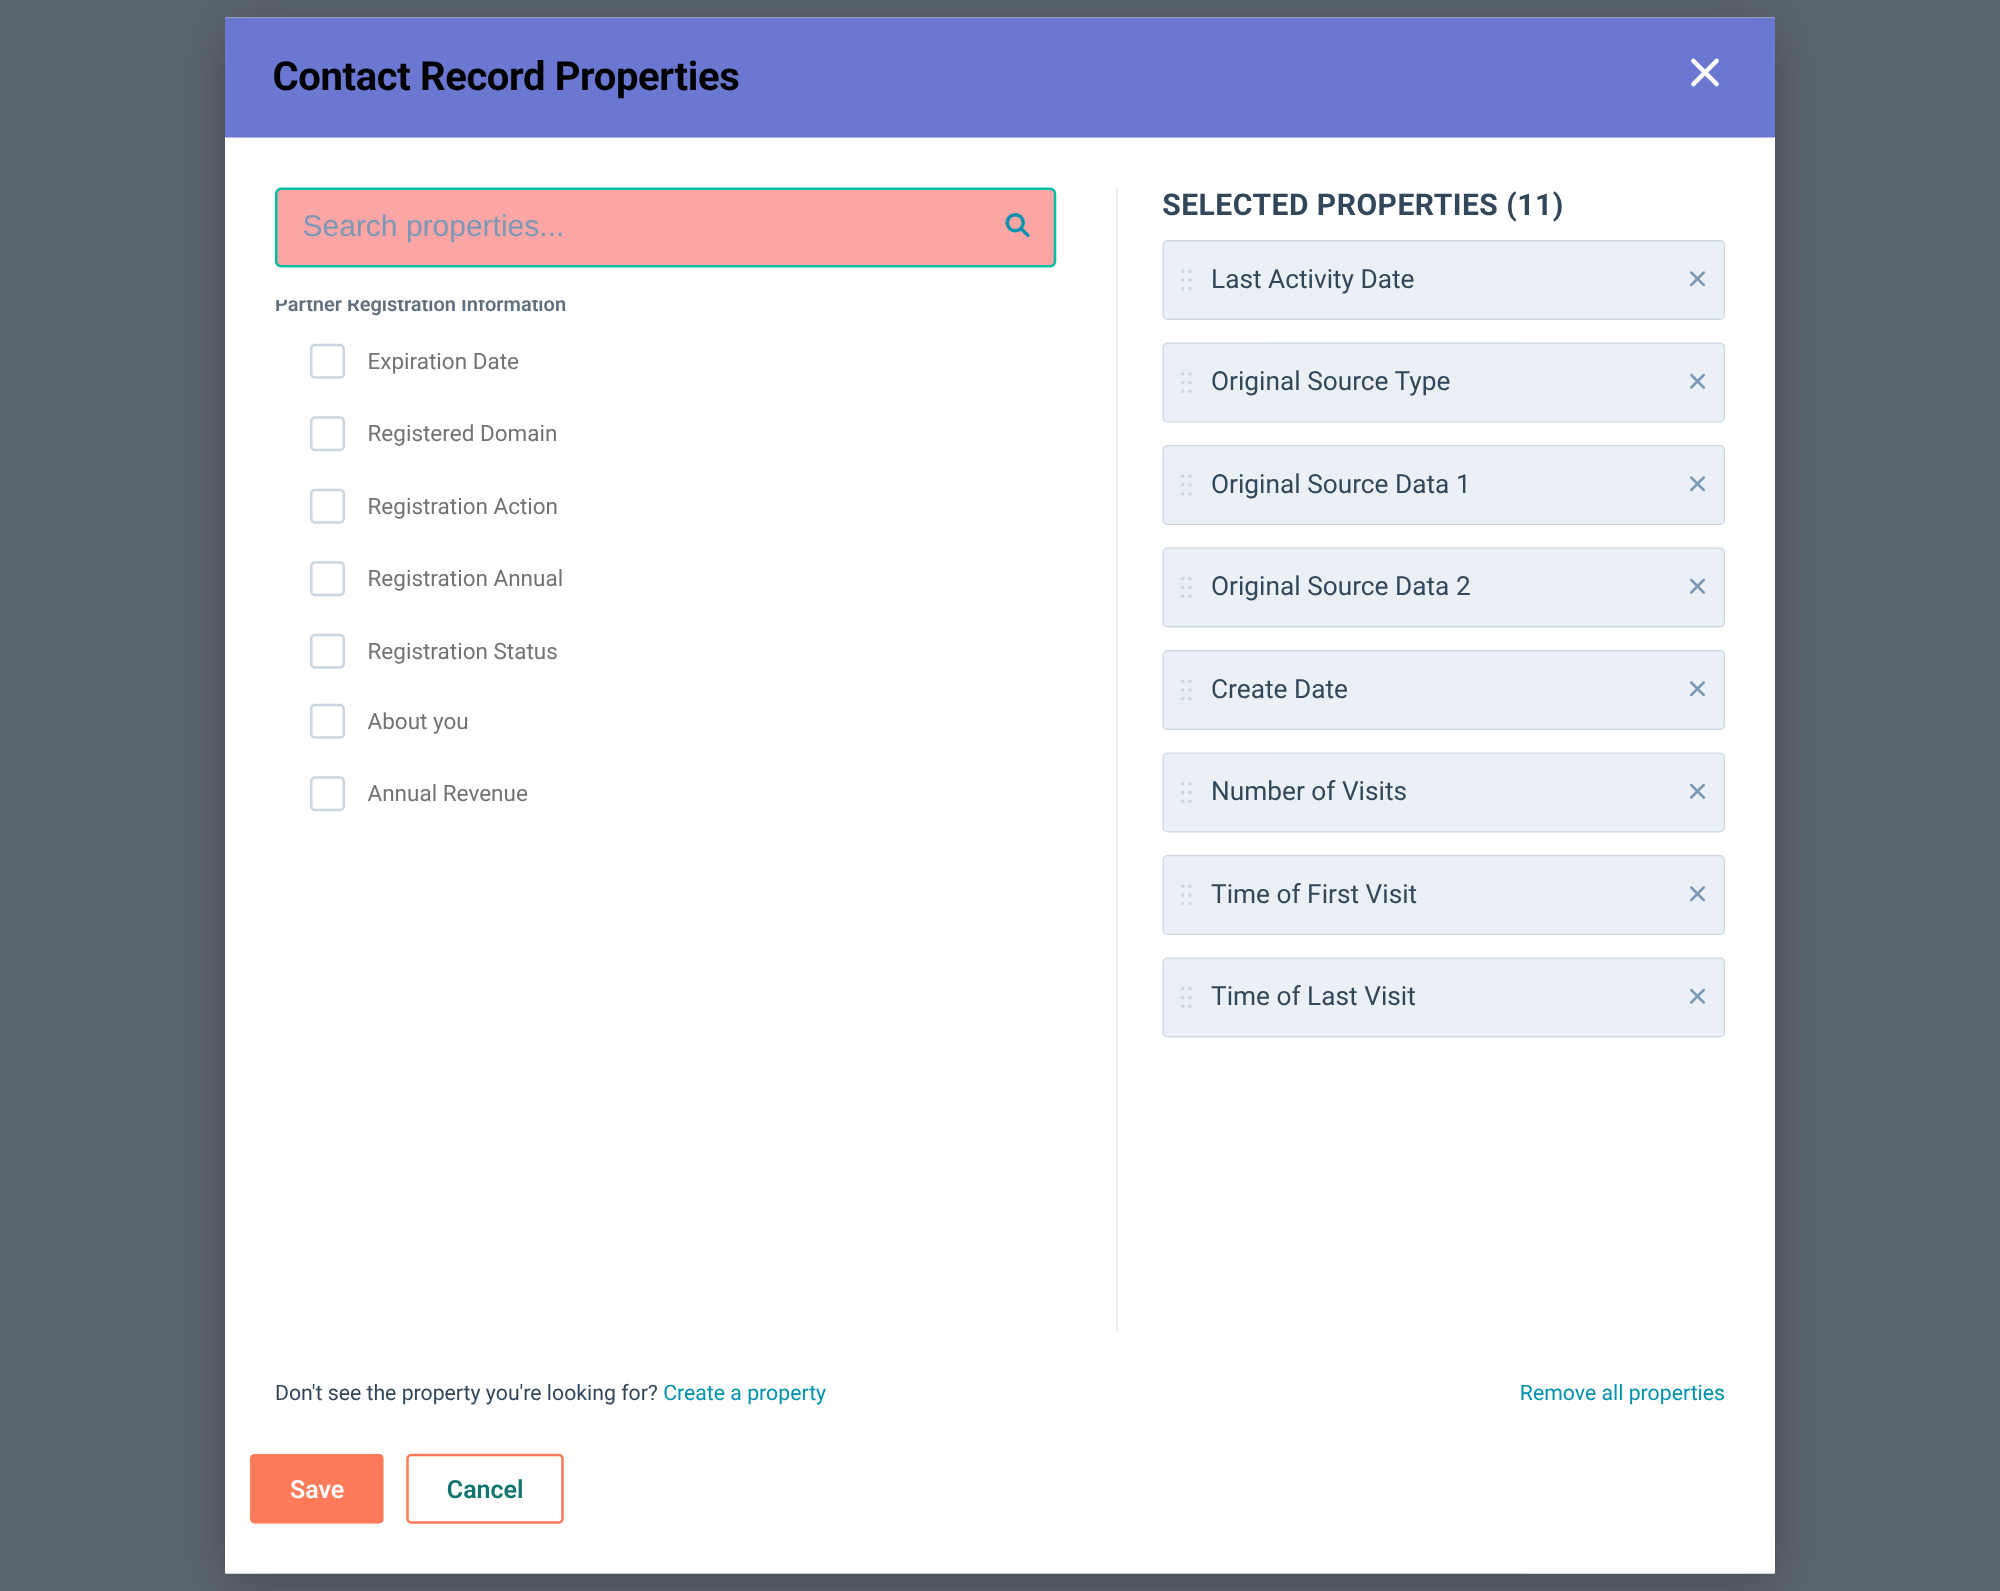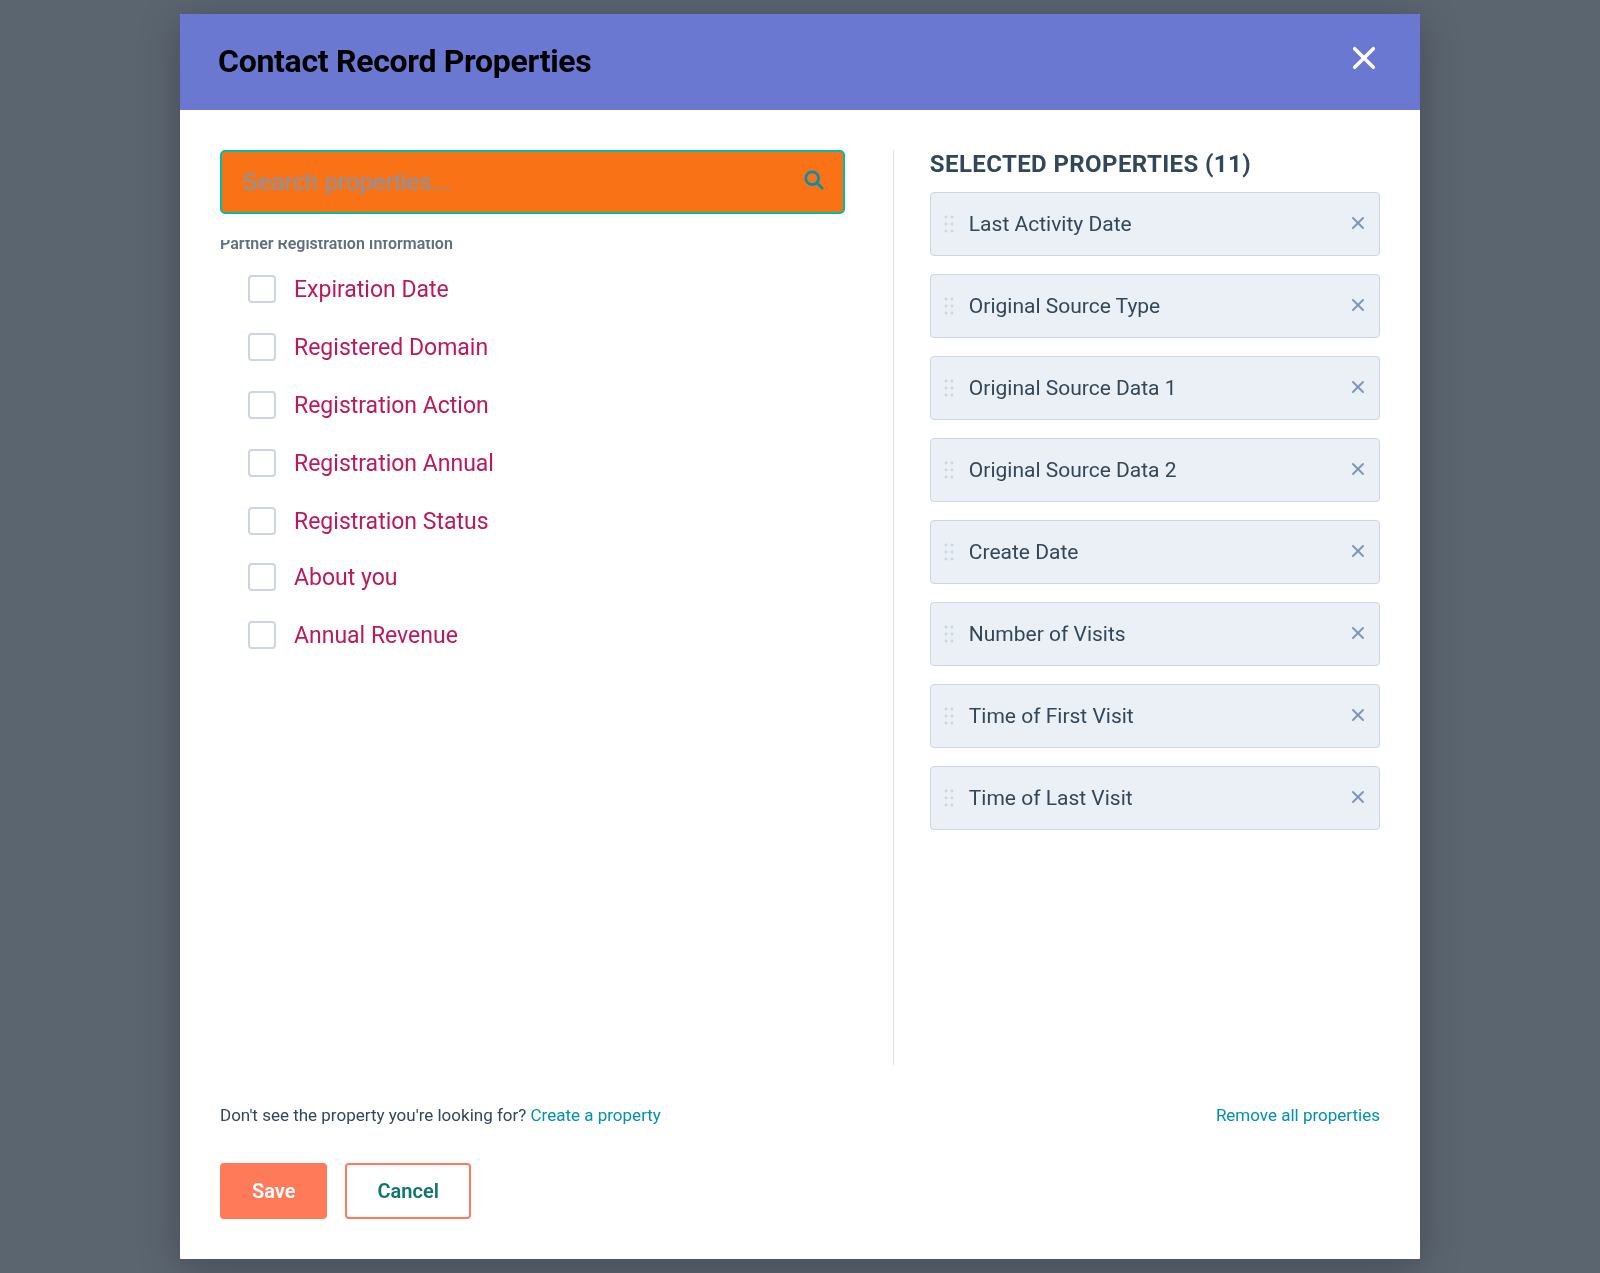--- a/index.html
+++ b/index.html
@@ -66,21 +66,21 @@
 
   .search-wrap {
     position: relative;
     margin-bottom: 26px;
   }
   .search-input {
     width: 100%;
     height: 64px;
     border: 2px solid #00bda5;
     border-radius: 5px;
-    background: #f97316;
+    background: #fca5a5;
     padding: 0 56px 0 20px;
     font-size: 24px;
     color: #33475b;
     outline: none;
   }
   .search-input::placeholder { color: #7c98b6; }
   .search-icon {
     position: absolute;
     right: 20px;
     top: 50%;
@@ -118,22 +118,22 @@
   }
   .checkbox {
     width: 28px;
     height: 28px;
     border: 2px solid #cbd6e2;
     border-radius: 4px;
     background: #fff;
     flex: none;
   }
   .option-label {
-    font-size: 23px;
-    color: #be185d;
+    font-size: 18px;
+    color: #737373;
   }
 
   .selected-header {
     font-size: 24px;
     font-weight: 700;
     color: #33475b;
     letter-spacing: 0.4px;
     text-transform: uppercase;
     margin-bottom: 14px;
   }
@@ -183,21 +183,21 @@
     color: #33475b;
   }
   .create-link, .remove-all-link {
     color: #0091ae;
     cursor: pointer;
   }
   .modal-footer-row2 {
     display: flex;
     align-items: flex-end;
     gap: 18px;
-    padding: 30px 40px 40px;
+    padding: 30px 20px 40px;
   }
   .btn {
     height: 56px;
     padding: 0 30px;
     border-radius: 4px;
     font-size: 20px;
     font-weight: 600;
     cursor: pointer;
     display: inline-flex;
     align-items: center;

